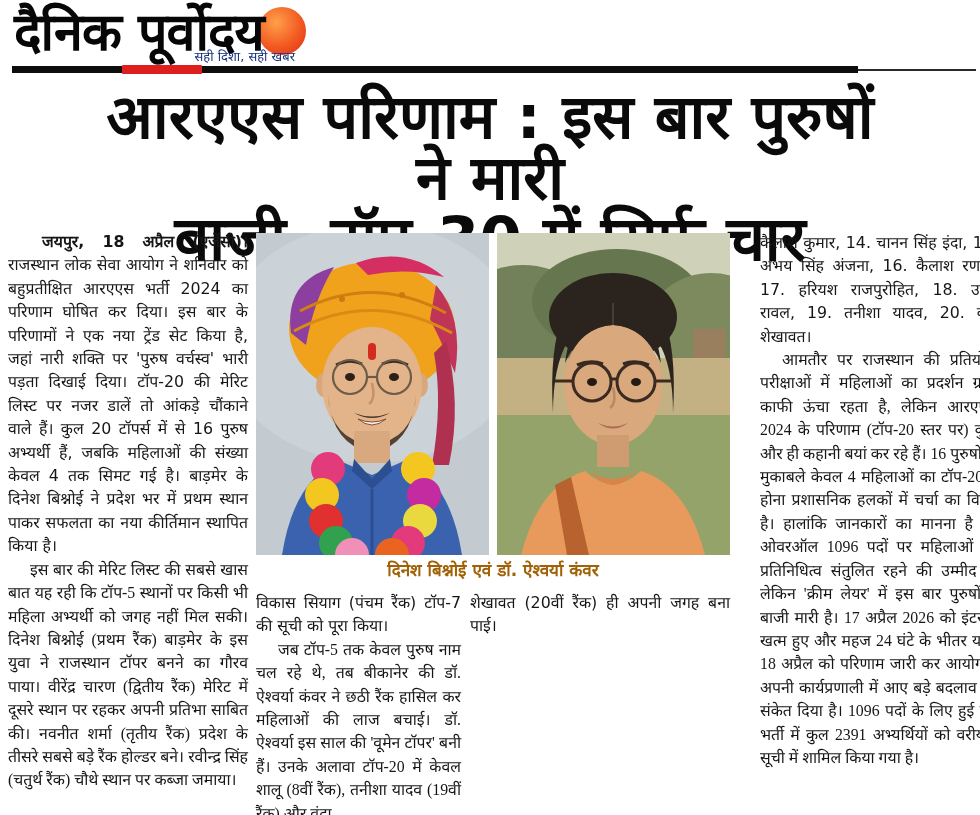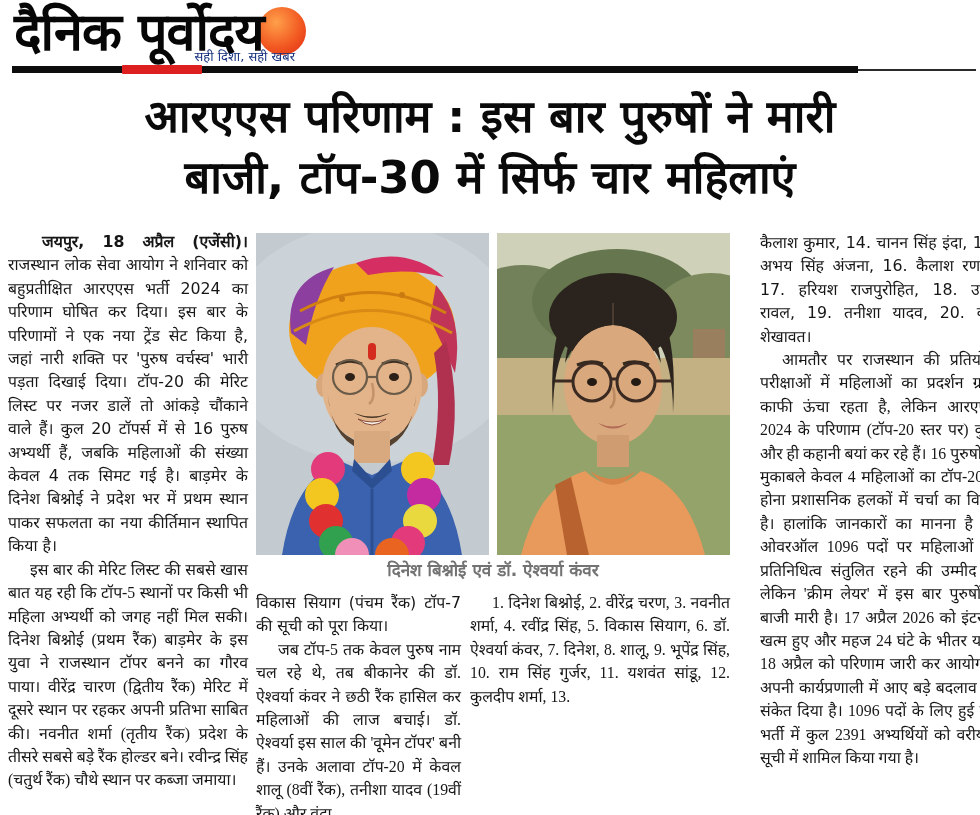--- a/index.html
+++ b/index.html
@@ -22,21 +22,21 @@
   .tagline{
     position:absolute;left:110px;top:47px;width:185px;z-index:3;
     text-align:right;font-size:13px;font-weight:normal;color:#15317e;
   }
   .rule{position:absolute;left:12px;top:66px;width:846px;height:7px;background:#0d0d0d;}
   .rule-badge{position:absolute;left:122px;top:65px;width:80px;height:9px;background:#dd1f1f;z-index:2;border-radius:1px;}
   .rule-thin{position:absolute;left:858px;top:69px;width:118px;height:2px;background:#2a2a2a;}
   
   .headline{
     position:absolute;left:105px;top:86px;width:770px;margin:0;
-    text-align:center;font-size:45px;line-height:61px;font-weight:800;color:#0a0a0a;
+    text-align:center;font-size:61px;line-height:61px;font-weight:800;color:#0a0a0a;
   }
   
   .col{
     position:absolute;font-size:15.8px;line-height:23.4px;text-align:justify;color:#161616;
   }
   .col p{margin:0;}
   .indent1{text-indent:34px;}
   .indent2{text-indent:22px;font-family:Liberation Serif, serif;}
   .col-left{left:8px;top:230px;width:240px;}
   .col-mid-left{left:256px;top:591px;width:205px;}
@@ -44,21 +44,21 @@
   .col-right{left:760px;top:231px;width:238px;}
   
   .photos{
     position:absolute;left:256px;top:233px;width:474px;height:322px;
     display:flex;gap:8px;background:#ffffff;
   }
   .photo{flex:1;height:100%;overflow:hidden;}
   .photo svg{display:block;width:100%;height:100%;}
   .caption{
     position:absolute;left:256px;top:558px;width:474px;
-    text-align:center;font-size:17px;font-weight:bold;color:#737373;
+    text-align:center;font-size:17px;font-weight:bold;color:#a16207;
   }
 </style>
 </head>
 <body>
 
 <div class="page">
 
   <div>
     <div class="sun"></div>
     <div class="mast-title">दैनिक पूर्वोदय</div>
@@ -176,21 +176,21 @@
   </div>
 
   <div class="caption">दिनेश बिश्नोई एवं डॉ. ऐश्वर्या कंवर</div>
 
   <div class="col col-mid-left">
     <p>विकास सियाग (पंचम रैंक) टॉप-7 की सूची को पूरा किया।</p>
     <p class="indent2">जब टॉप-5 तक केवल पुरुष नाम चल रहे थे, तब बीकानेर की डॉ. ऐश्वर्या कंवर ने छठी रैंक हासिल कर महिलाओं की लाज बचाई। डॉ. ऐश्वर्या इस साल की 'वूमेन टॉपर' बनी हैं। उनके अलावा टॉप-20 में केवल शालू (8वीं रैंक), तनीशा यादव (19वीं रैंक) और वृंदा</p>
   </div>
 
   <div class="col col-mid-right">
-    <p class="indent2">1. दिनेश बिश्नोई, 2. वीरेंद्र चरण, 3. नवनीत शर्मा, 4. रवींद्र सिंह, 5. विकास सियाग, 6. डॉ. ऐश्वर्या कंवर, 7. दिनेश, 8. शालू, 9. भूपेंद्र सिंह, 10. राम सिंह गुर्जर, 11. यशवंत सांडू, 12. कुलदीप शर्मा, 13.</p>
+    <p>शेखावत (20वीं रैंक) ही अपनी जगह बना पाई।</p>
   </div>
 
   <div class="col col-right">
     <p>कैलाश कुमार, 14. चानन सिंह इंदा, 15. अभय सिंह अंजना, 16. कैलाश रणवा, 17. हरियश राजपुरोहित, 18. उमंग रावल, 19. तनीशा यादव, 20. वृंदा शेखावत।</p>
     <p class="indent2">आमतौर पर राजस्थान की प्रतियोगी परीक्षाओं में महिलाओं का प्रदर्शन ग्राफ काफी ऊंचा रहता है, लेकिन आरएएस 2024 के परिणाम (टॉप-20 स्तर पर) कुछ और ही कहानी बयां कर रहे हैं। 16 पुरुषों के मुकाबले केवल 4 महिलाओं का टॉप-20 में होना प्रशासनिक हलकों में चर्चा का विषय है। हालांकि जानकारों का मानना है कि ओवरऑल 1096 पदों पर महिलाओं का प्रतिनिधित्व संतुलित रहने की उम्मीद है, लेकिन 'क्रीम लेयर' में इस बार पुरुषों ने बाजी मारी है। 17 अप्रैल 2026 को इंटरव्यू खत्म हुए और महज 24 घंटे के भीतर यानी 18 अप्रैल को परिणाम जारी कर आयोग ने अपनी कार्यप्रणाली में आए बड़े बदलाव का संकेत दिया है। 1096 पदों के लिए हुई इस भर्ती में कुल 2391 अभ्यर्थियों को वरीयता सूची में शामिल किया गया है।</p>
   </div>
 
 </div>
 
 </body></html>

